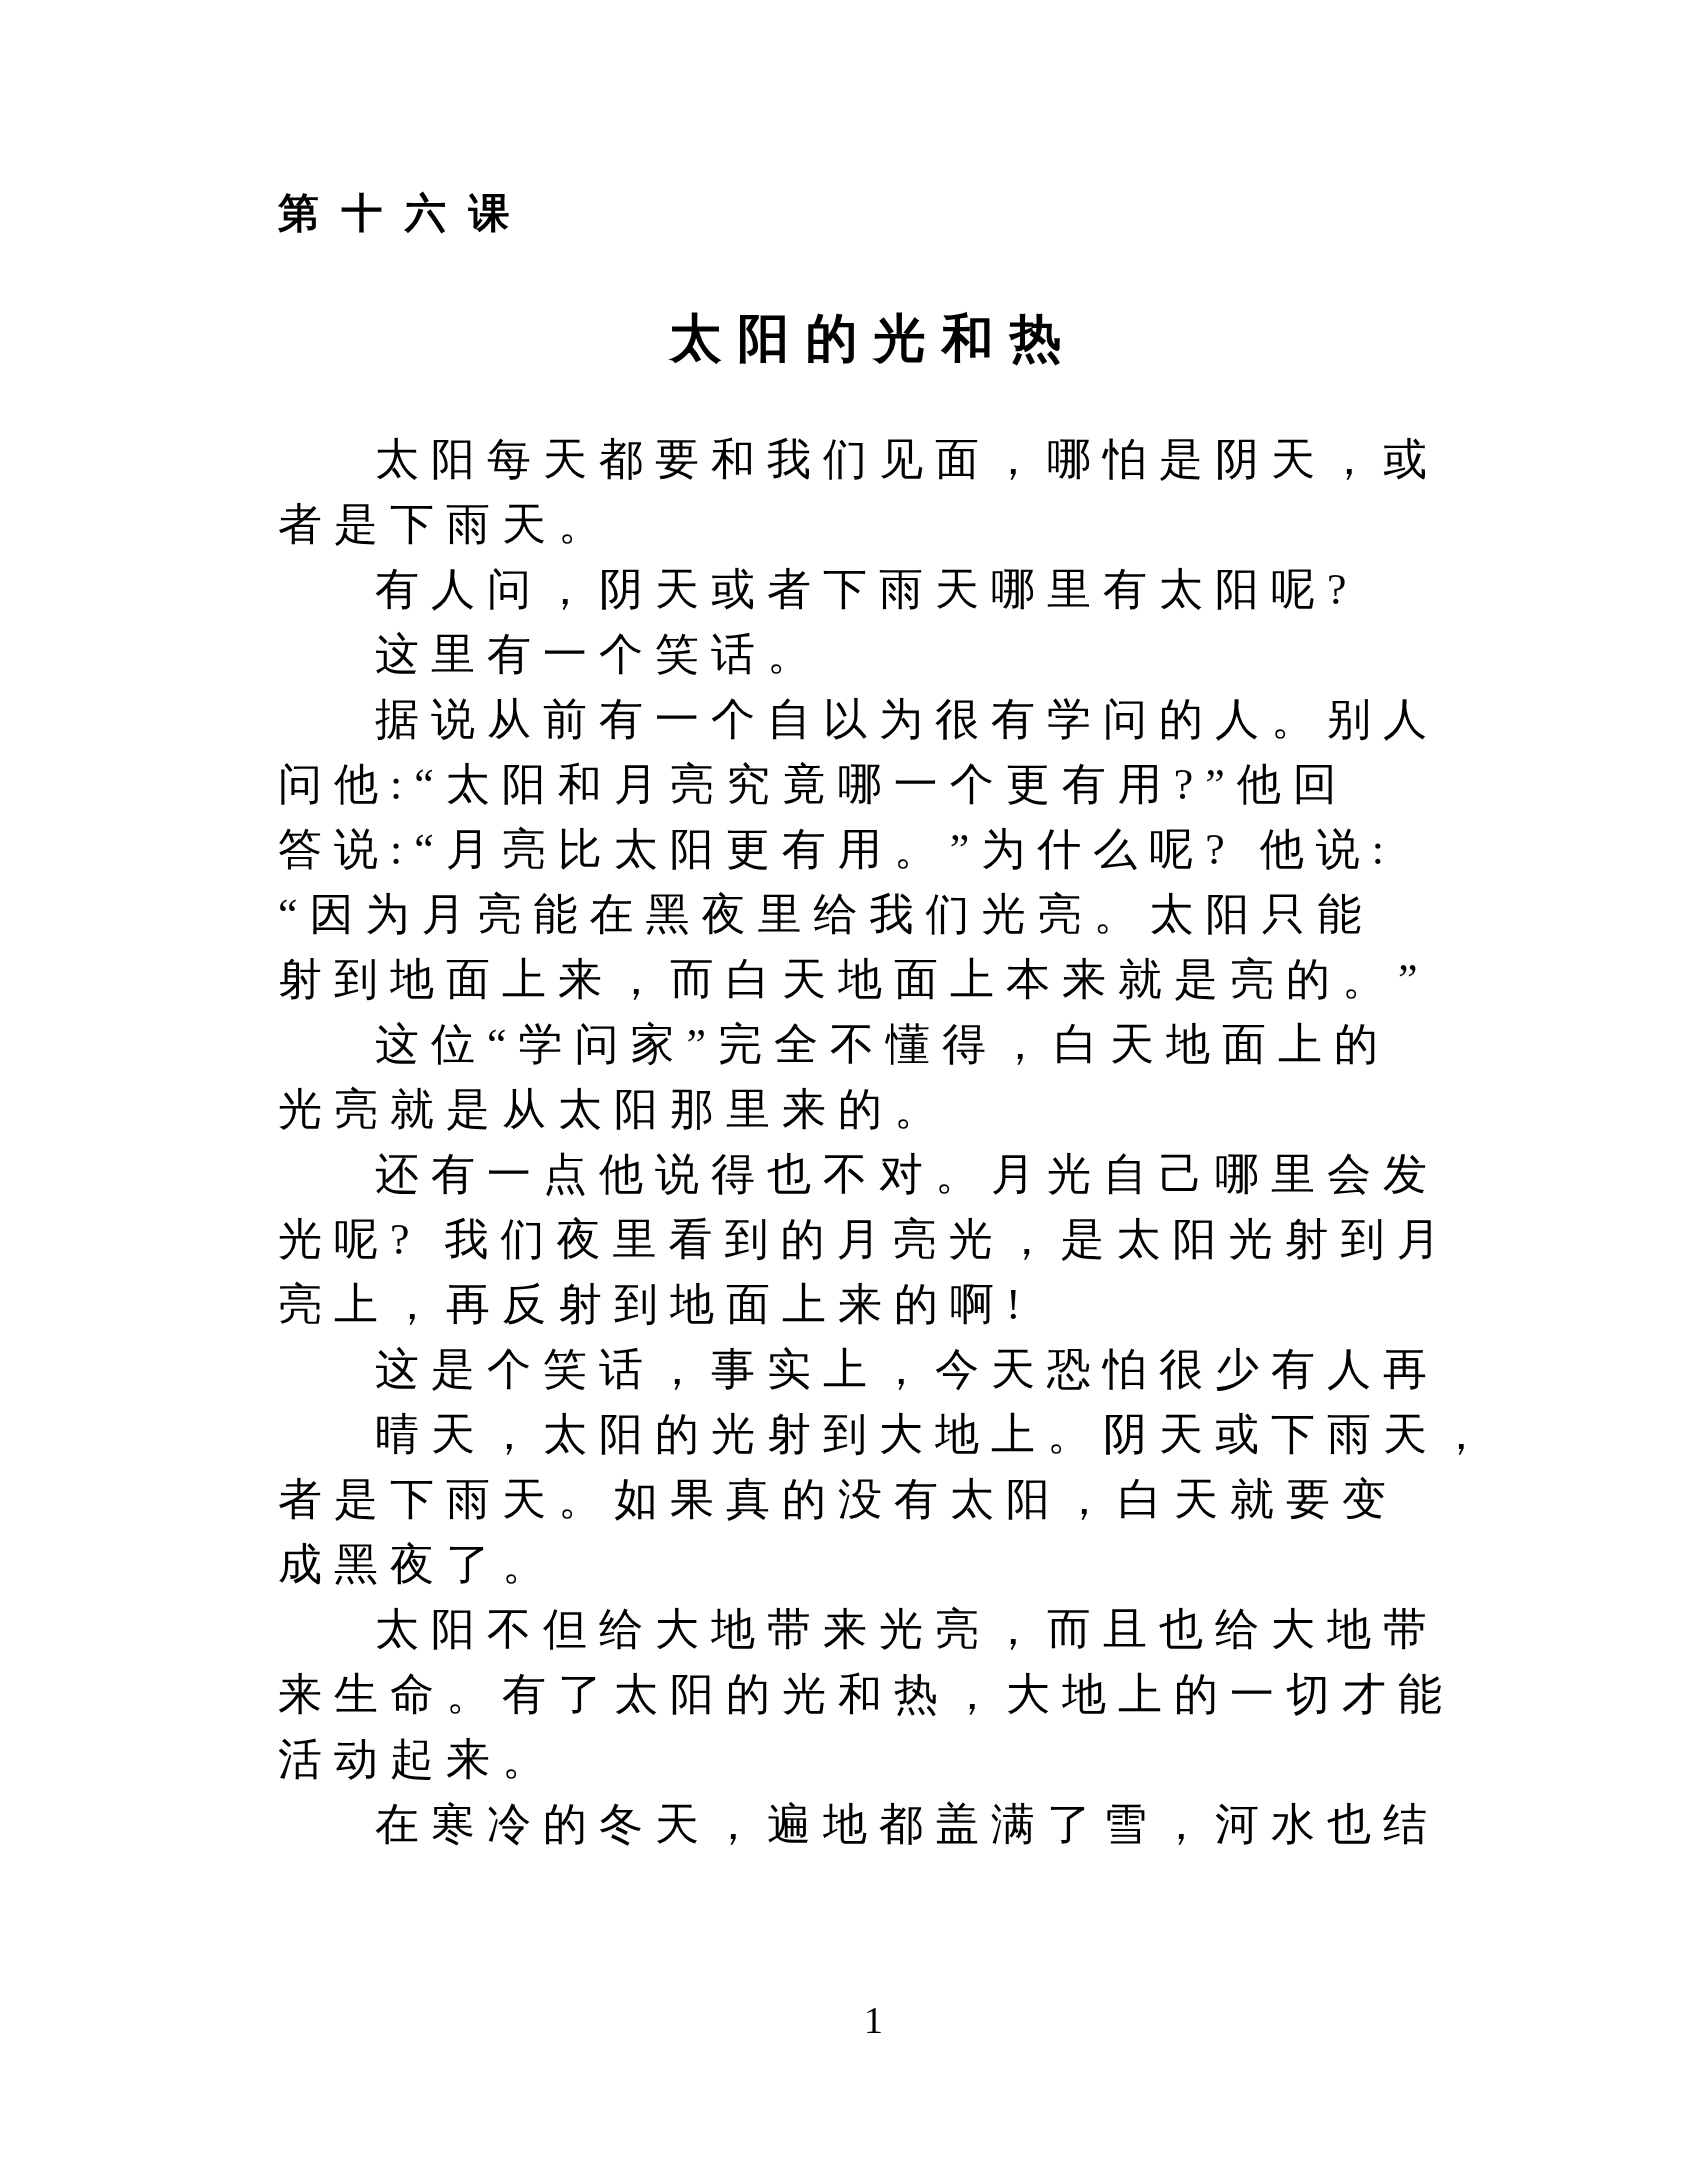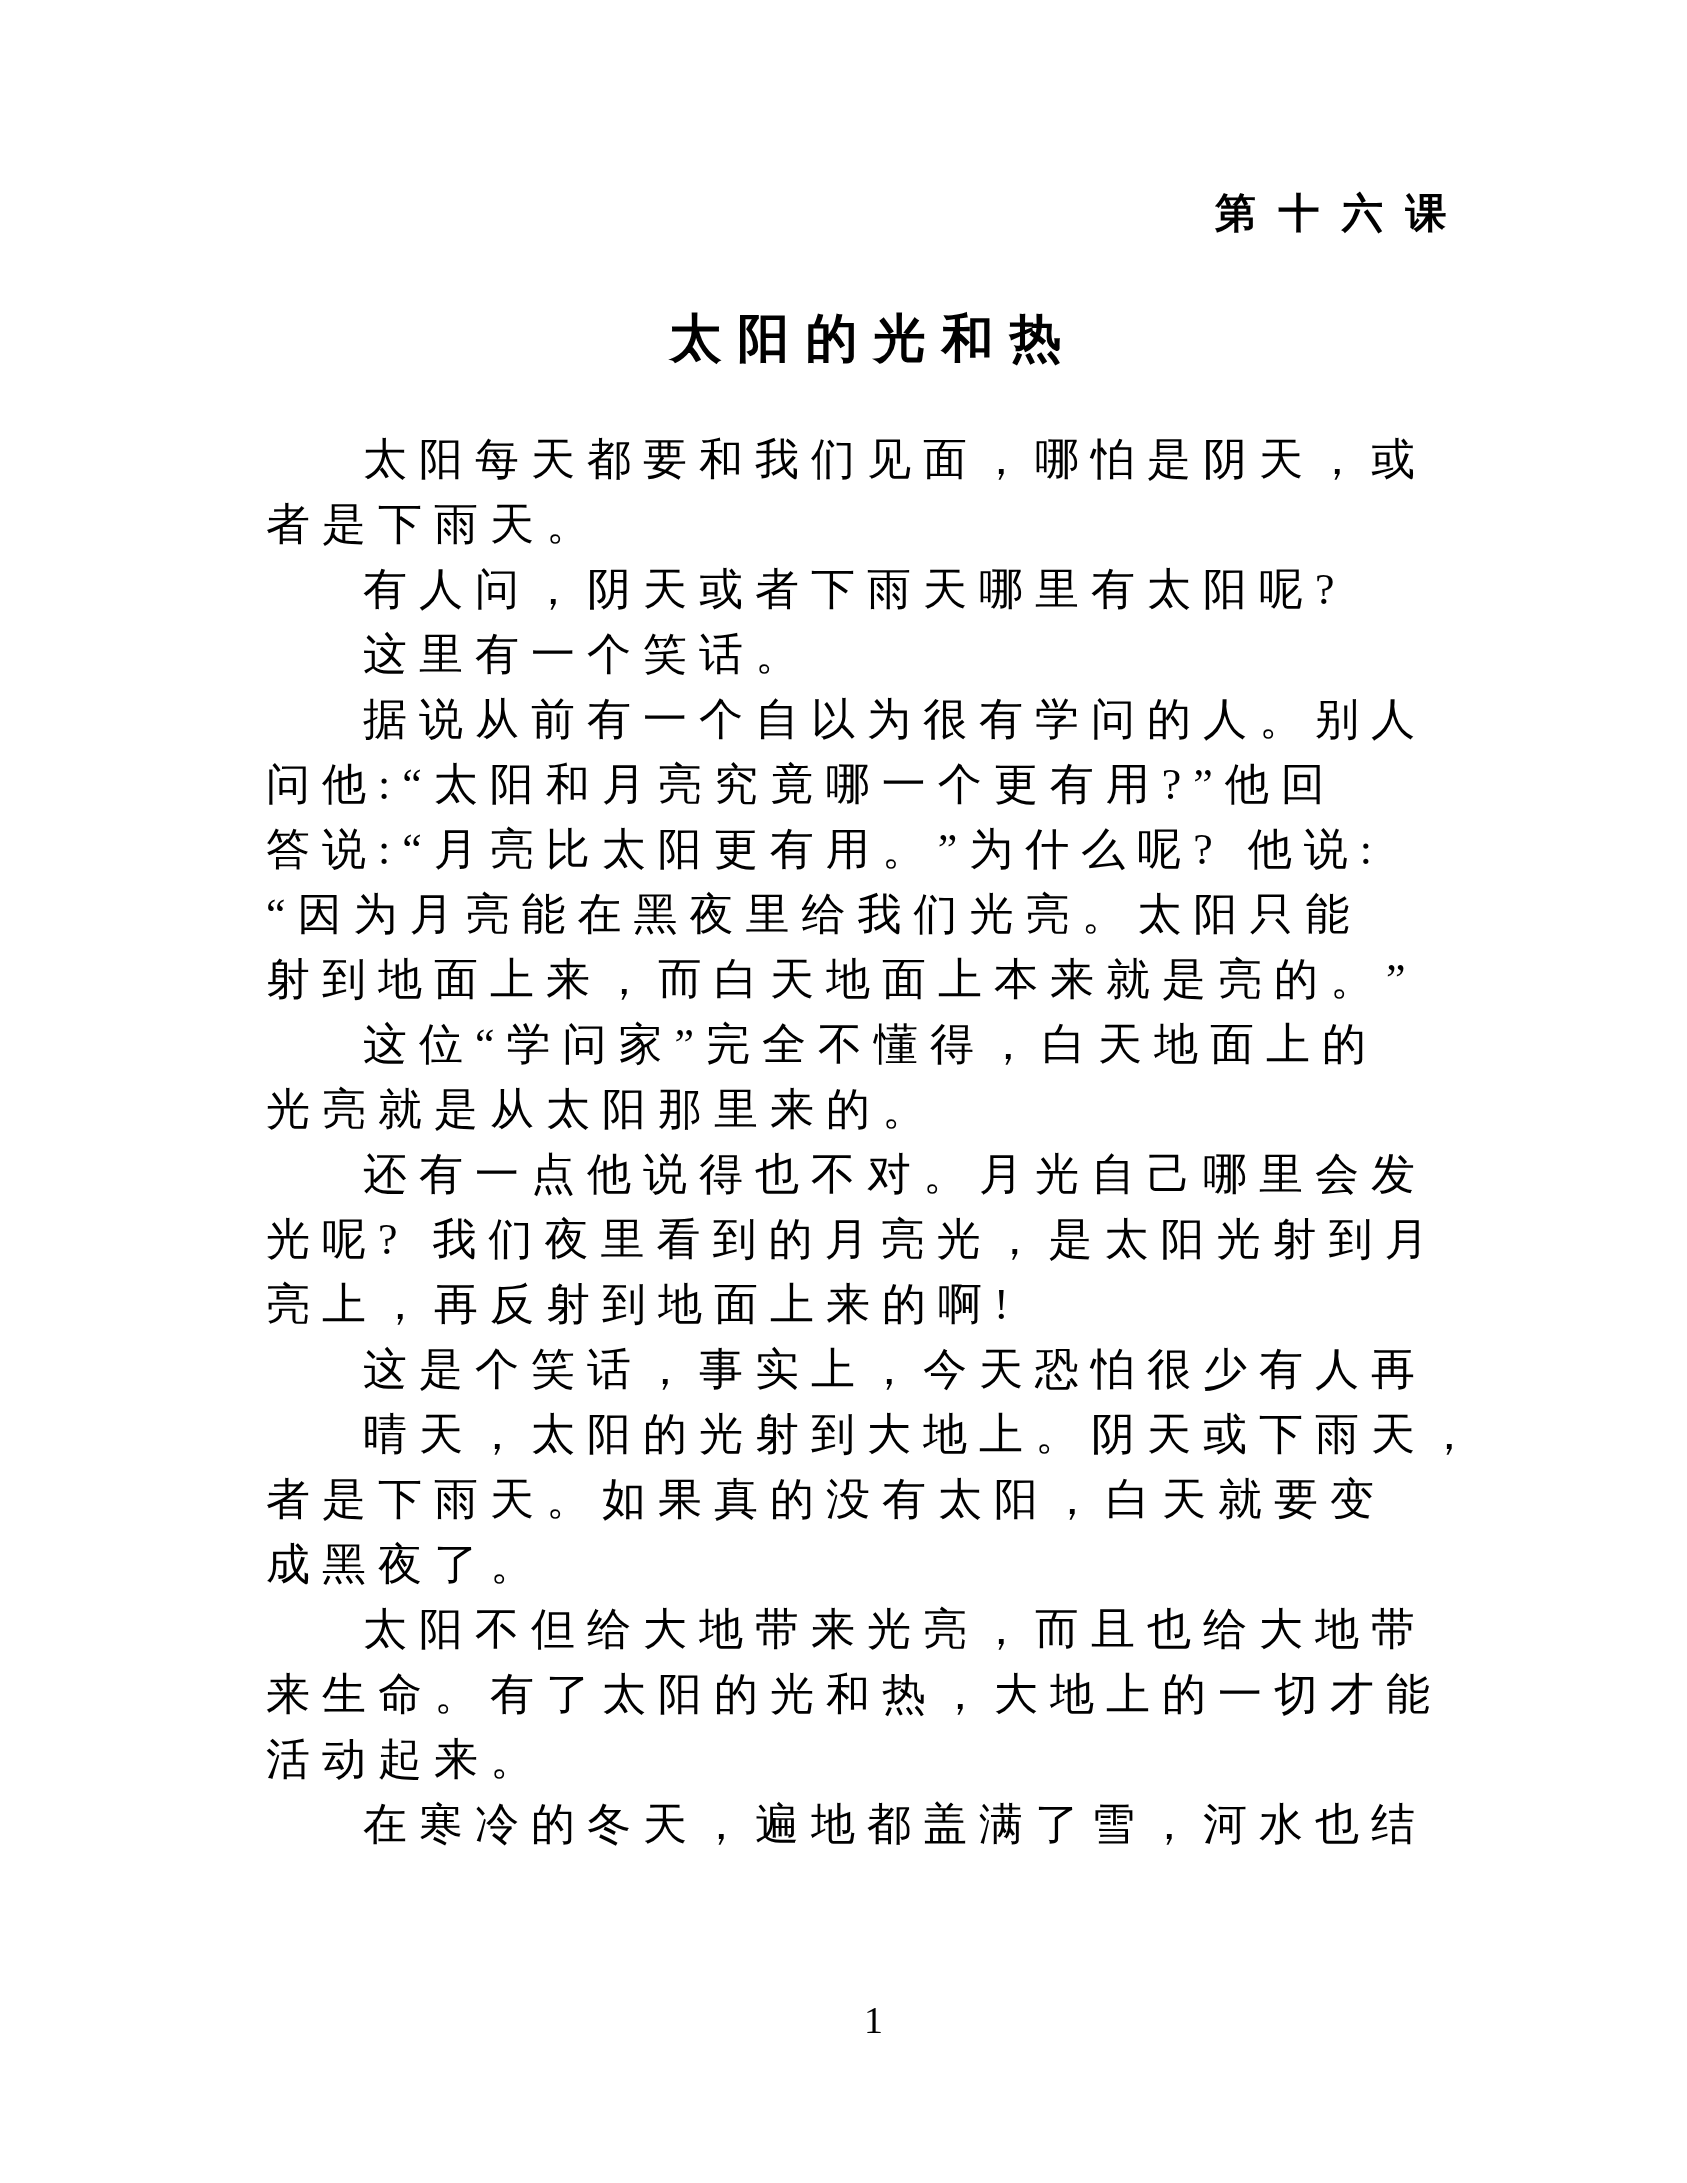--- a/index.html
+++ b/index.html
@@ -14,21 +14,21 @@
     background: #ffffff;
     color: #000000;
     font-family: "Liberation Serif", "DejaVu Serif", serif;
     overflow: hidden;
   }
   .lesson-heading {
     position: absolute;
     left: 278px;
     top: 189px;
     width: 1191px;
-    text-align: right;
+    text-align: left;
     font-size: 41px;
     line-height: 49px;
     letter-spacing: 22.5px;
     font-weight: bold;
     white-space: nowrap;
   }
   .lesson-title {
     position: absolute;
     left: 278px;
     top: 299px;
@@ -36,21 +36,21 @@
     text-align: center;
     font-family: "Liberation Sans", "DejaVu Sans", sans-serif;
     font-weight: 900;
     font-size: 52px;
     line-height: 78px;
     letter-spacing: 16px;
     white-space: nowrap;
   }
   .body-text {
     position: absolute;
-    left: 266px;
+    left: 278px;
     top: 427px;
     width: 1191px;
   }
   .bodyline {
     height: 65px;
     line-height: 65px;
     font-size: 44px;
     letter-spacing: 12px;
     white-space: nowrap;
   }

